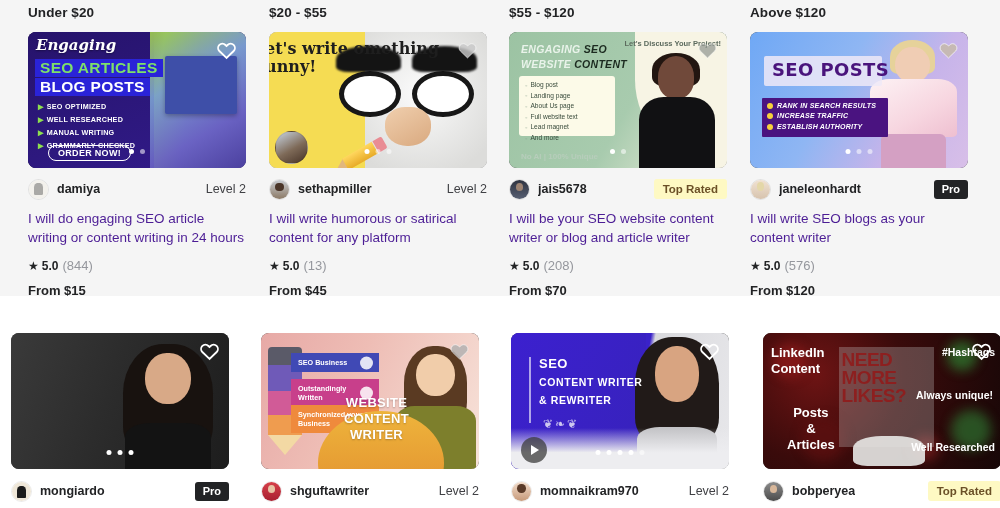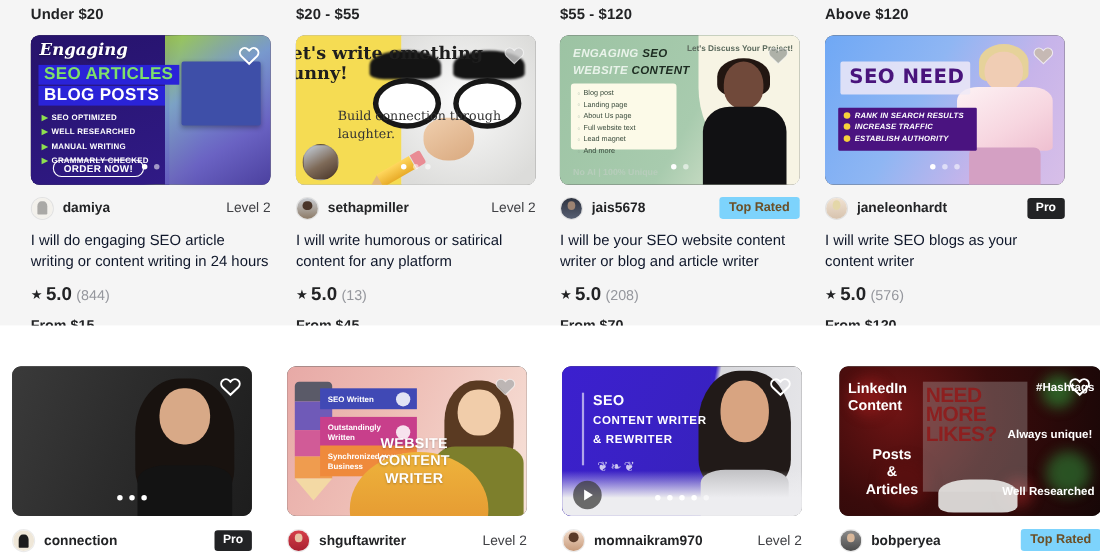--- a/index.html
+++ b/index.html
@@ -78,32 +78,32 @@
   }
   .lvl {
     margin-left: auto; font-size: 12.5px; color: #404145; white-space: nowrap;
   }
   .badge-pro {
     margin-left: auto; background: #222325; color: #fff;
     font-size: 11px; font-weight: bold; padding: 2px 8px; border-radius: 3px;
     line-height: 15px; white-space: nowrap;
   }
   .badge-top {
-    margin-left: auto; background: #7dd3fc; color: #6b5027;
+    margin-left: auto; background: #fef9c3; color: #6b5027;
     font-size: 11.5px; font-weight: bold; padding: 3px 9px; border-radius: 3px;
     line-height: 14px; white-space: nowrap;
   }
 
   .gig-title {
     margin-top: 9px; font-size: 13.5px; line-height: 19px;
-    color: #0f172a; font-weight: 400;
+    color: #4c1d95; font-weight: 400;
   }
   .rating { margin-top: 11px; display: flex; align-items: center; }
   .star { font-size: 12px; color: #222325; line-height: 1; margin-right: 3px; }
-  .rscore { font-size: 17px; font-weight: bold; color: #222325; }
+  .rscore { font-size: 12px; font-weight: bold; color: #222325; }
   .rcount { font-size: 13px; color: #95979d; margin-left: 4px; }
   .from { margin-top: 10px; font-size: 13px; font-weight: bold; color: #222325; }
 
   
   .bottom-section {
     position: absolute; left: 0; top: 296px; width: 1000px; height: 212px;
     background: #ffffff;
   }
   .b-col { position: absolute; top: 0; width: 252px; height: 212px; }
   .b-col.b0 { left: 0px; }
@@ -392,21 +392,20 @@
             <div class="ylw"></div>
               <div class="gry"></div>
             <div class="glasses">
               <div class="lens l"></div>
                 <div class="lens r"></div>
               <div class="brow l"></div>
                 <div class="brow r"></div>
               <div class="nose"></div>
             </div>
             <div class="art-txt t1">et's write omething unny!</div>
-            <div class="art-txt t2">Build connection through laughter.</div>
             <div class="face"></div>
             <div class="pencil">
                 <div class="tip"></div>
                 <div class="body"></div>
                 <div class="er"></div>
               </div>
           </div>
           <div class="heart">
             <svg viewBox="0 0 24 24" fill="rgba(200,200,200,0.82)" stroke="rgba(255,255,255,0.6)" stroke-width="1.1">
               <path d="M12 20.5 3.8 12.6a4.9 4.9 0 0 1 7-6.9l1.2 1.2 1.2-1.2a4.9 4.9 0 0 1 7 6.9z"></path>
@@ -491,21 +490,21 @@
       <div class="card">
         <div class="card-media">
           <div class="art a4">
             <div class="person">
                 <div class="p-hair"></div>
                 <div class="p-head"></div>
                 <div class="p-top"></div>
                 <div class="p-btm"></div>
               </div>
             <div class="t-box"></div>
-            <div class="art-txt t1">SEO NEED</div>
+            <div class="art-txt t1">SEO POSTS</div>
             <div class="plist">
               <div><span></span><b>RANK IN SEARCH RESULTS</b></div>
               <div><span></span><b>INCREASE TRAFFIC</b></div>
               <div><span></span><b>ESTABLISH AUTHORITY</b></div>
             </div>
           </div>
           <div class="heart">
             <svg viewBox="0 0 24 24" fill="rgba(198,186,170,0.85)" stroke="rgba(255,255,255,0.7)" stroke-width="1.1">
               <path d="M12 20.5 3.8 12.6a4.9 4.9 0 0 1 7-6.9l1.2 1.2 1.2-1.2a4.9 4.9 0 0 1 7 6.9z"></path>
             </svg>
@@ -554,38 +553,38 @@
           <div class="dots">
             <i class="on"></i>
               <i class="on"></i>
               <i class="on"></i>
           </div>
         </div>
         <div class="seller-row">
           <div class="avatar">
               <span class="av-e"></span>
             </div>
-          <div class="seller-name">connection</div>
+          <div class="seller-name">mongiardo</div>
           <div class="badge-pro">Pro</div>
         </div>
       </div>
     </div>
 
     <div class="b-col b1">
       <div class="bcard">
         <div class="card-media">
           <div class="art b2a">
             <div class="pencil">
                 <div class="seg s1"></div>
                 <div class="seg s2"></div>
                 <div class="seg s3"></div>
                 <div class="seg s4"></div>
                 <div class="tip"></div>
               </div>
-            <div class="ribbon r1"><span>SEO Written</span><i class="chip"></i></div>
+            <div class="ribbon r1"><span>SEO Business</span><i class="chip"></i></div>
             <div class="ribbon r2"><span>Outstandingly Written</span><i class="chip"></i></div>
             <div class="ribbon r3"><span>Synchronized your Business</span><i class="chip"></i></div>
             <div class="person">
                 <div class="p-hair"></div>
                 <div class="p-head"></div>
                 <div class="p-body"></div>
               </div>
             <div class="arc"></div>
             <div class="art-txt t-big">
               <span>WEBSITE</span><br>

